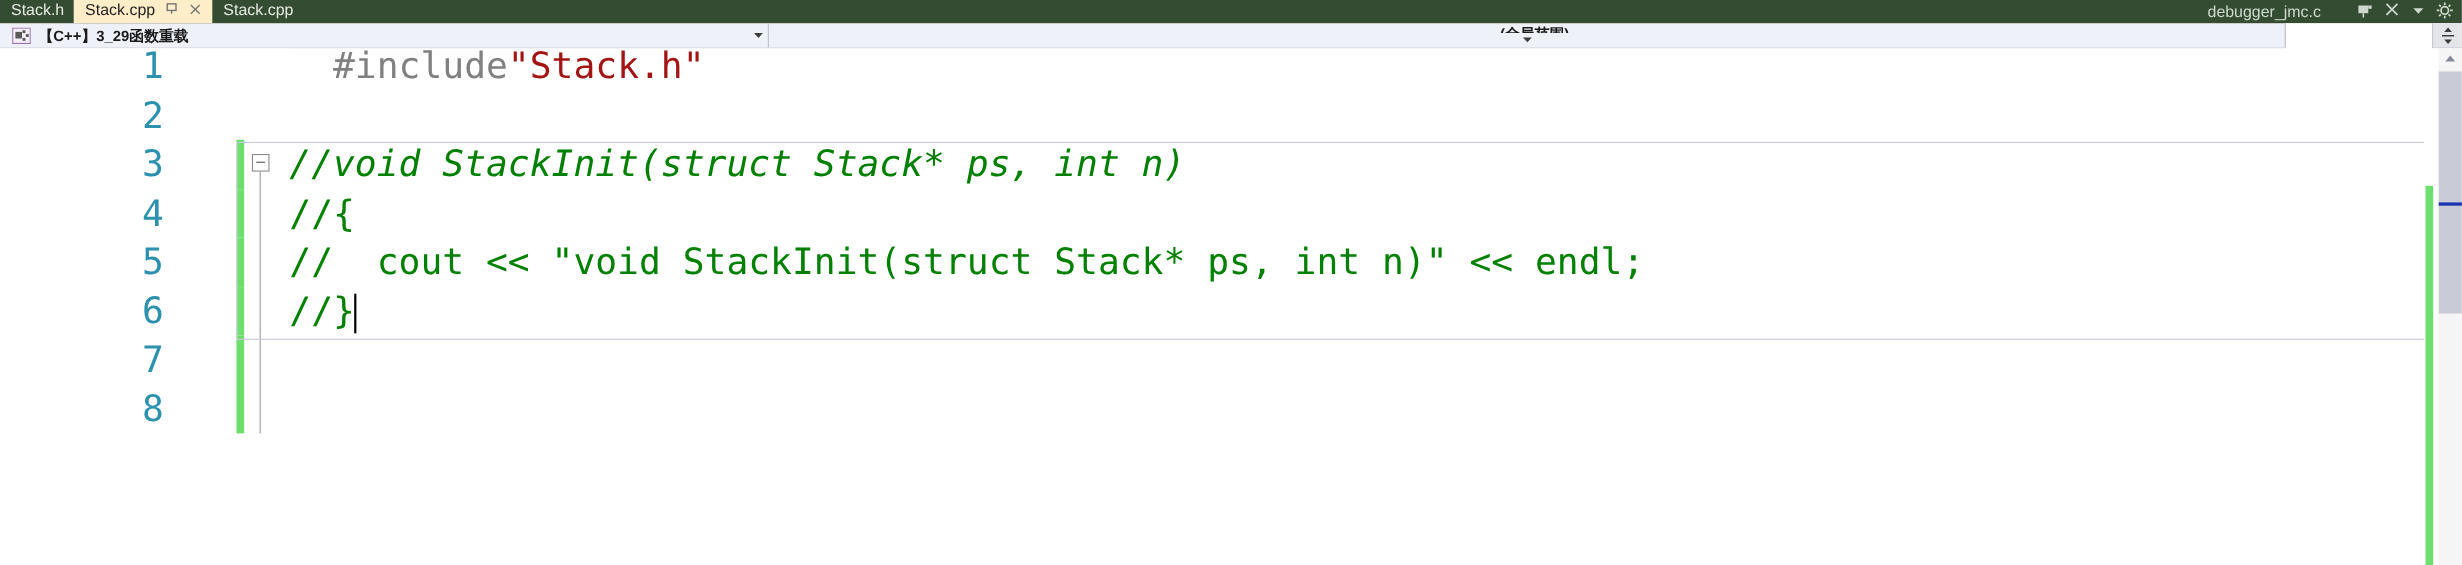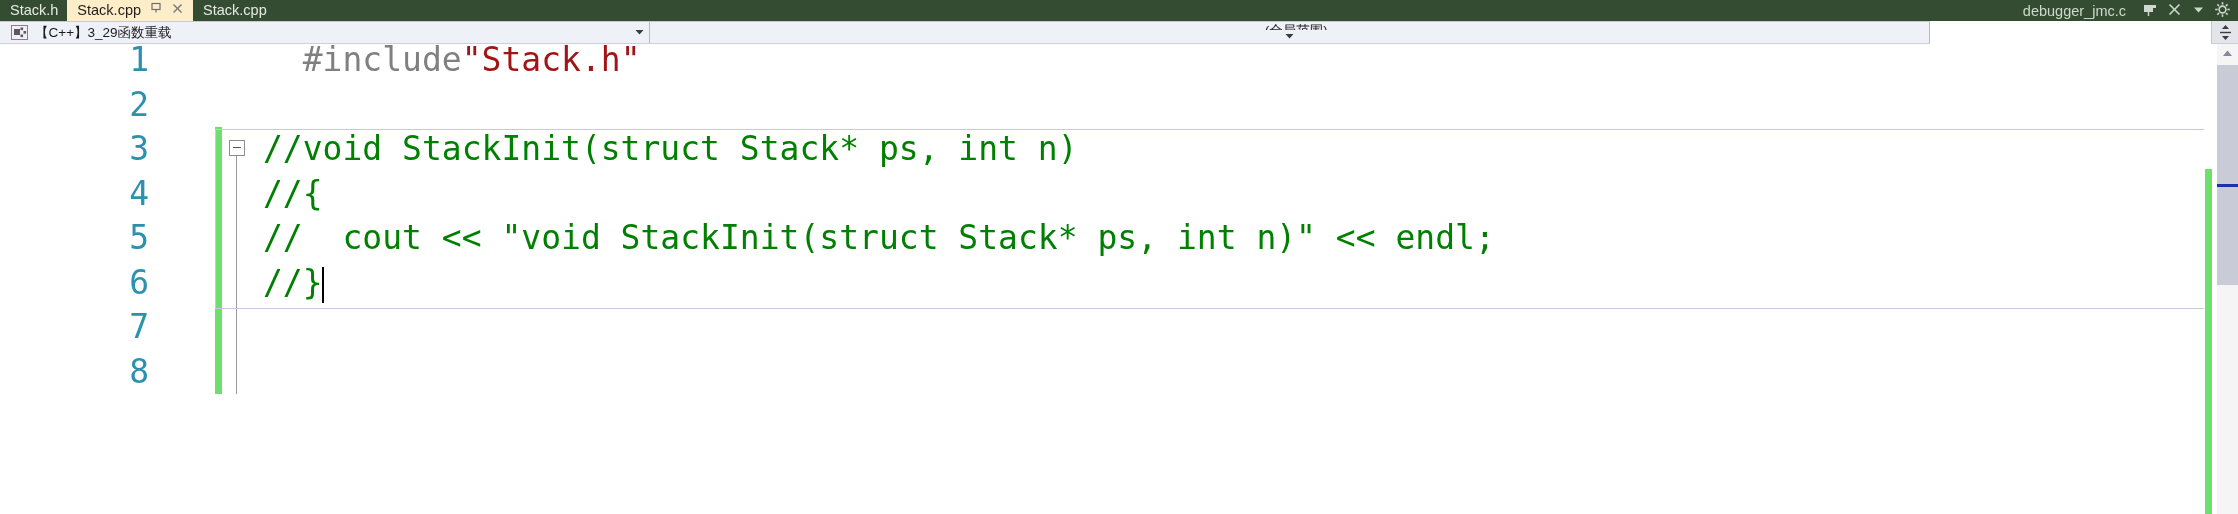--- a/index.html
+++ b/index.html
@@ -39,36 +39,37 @@
   .tab .tabclose{
     display:inline-block;margin-left:8px;
     font-size:13px;line-height:21px;color:#7a7a6a;
   }
 
   .tabstrip-right{
     margin-left:auto;display:flex;align-items:center;
     padding-right:4px;color:#cdd6cb;font-size:14.5px;
     white-space:nowrap;
   }
-  .tabstrip-right .rlabel{margin-right:12px;color:#cfd8cd;}
+  .tabstrip-right .rlabel{margin-right:28px;color:#cfd8cd;}
   .tabstrip-right .ricon{
     display:inline-block;width:24px;text-align:center;
     color:#cfd8cd;font-size:13px;
   }
   .tabstrip-right .ricon.x{font-size:15px;}
   .tabstrip-right .ricon.chev{font-size:10px;}
 
   
   .navbar{
-    position:absolute;left:0;top:21px;width:1930px;height:23px;
+    position:absolute;left:0;top:21px;width:2078px;height:23px;
     background:#eff1f8;
     border-top:1px solid #c9c9c9;
     border-bottom:1px solid #cfcfd8;
     display:flex;align-items:center;
     box-sizing:border-box;
+    font-weight:bold;
   }
   .nav-combo{
     height:21px;display:flex;align-items:center;
     background:#eff1f8;
     box-sizing:border-box;
     position:relative;
   }
   .nav-combo.first{width:738px;border-right:1px solid #b9b9c4;}
   .nav-combo.second{width:1455px;border-right:1px solid #b9b9c4;flex-direction:column;}
   .nav-ico{
@@ -370,21 +371,21 @@
           <div class="outline-line"></div>
         </div>
       </div>
     <div class="code-area" id="codearea">
         <div class="row" style="top: -6px;">
           <div class="codetext"><span class="c-pre">  #include</span><span class="c-str">"Stack.h"</span></div>
         </div>
         <div class="row" style="top: 38.5px;">
           <div class="codetext"></div>
         </div>
-        <div class="row" style="top: 83px;">
+        <div class="row" style="top: 83px; font-style: italic;">
           <div class="codetext"><span class="c-com">//void StackInit(struct Stack* ps, int n)</span></div>
         </div>
         <div class="row" style="top: 127.5px;">
           <div class="codetext"><span class="c-com">//{</span></div>
         </div>
         <div class="row" style="top: 172px;">
           <div class="codetext"><span class="c-com">//  cout &lt;&lt; "void StackInit(struct Stack* ps, int n)" &lt;&lt; endl;</span></div>
         </div>
         <div class="row" style="top: 216.5px;">
           <div class="codetext"><span class="c-com">//}</span></div>

